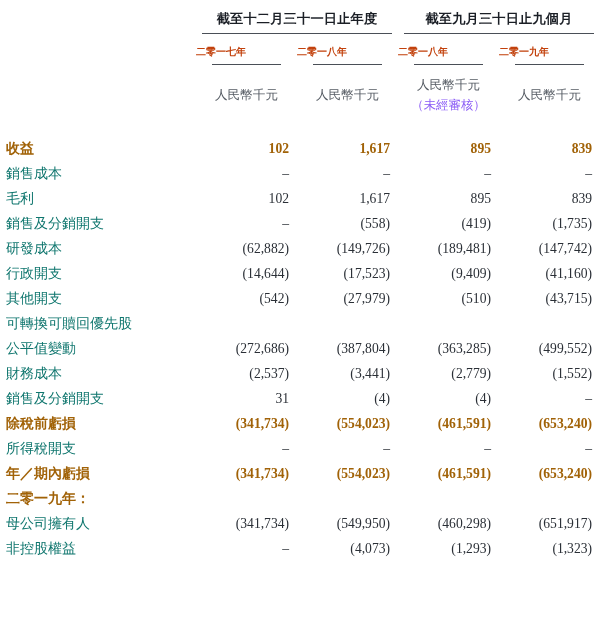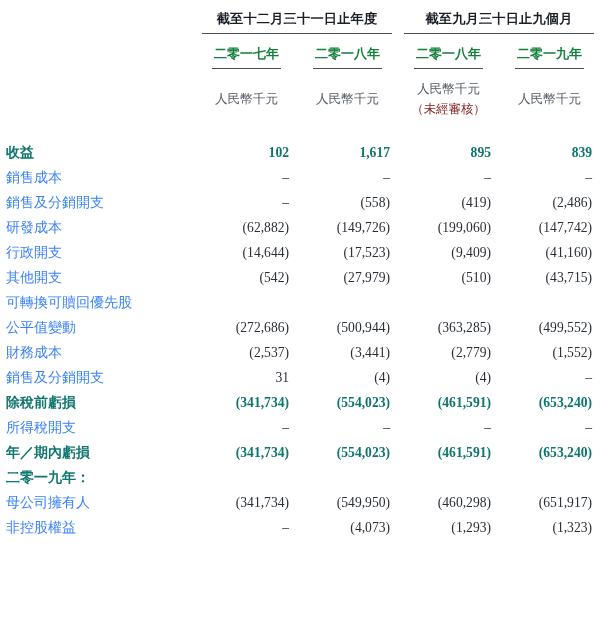--- a/index.html
+++ b/index.html
@@ -45,24 +45,24 @@
     white-space: nowrap;
   }
   .hdr-group-cell .rule {
     display: block;
     height: 1px;
     background: #4a4f57;
     margin: 5px 6px 0 6px;
   }
 
   .hdr-year-cell {
-    text-align: center;
+    text-align: left;
     font-weight: bold;
-    font-size: 13px;
-    color: #15803d;
+    font-size: 10px;
+    color: #c2410c;
     padding: 9px 0 2px 0;
     white-space: nowrap;
   }
   .hdr-year-cell .rule {
     display: block;
     height: 1px;
     background: #4a4f57;
     margin: 5px 16px 0 16px;
   }
 
@@ -70,35 +70,35 @@
     text-align: center;
     font-size: 12.6px;
     color: #555b63;
     padding: 9px 0 0 0;
     white-space: nowrap;
     line-height: 1.55;
   }
   .hdr-unit-cell .sub {
     display: block;
     font-size: 12.4px;
-    color: #7f1d1d;
+    color: #8b5cf6;
   }
   .hdr-spacer td { height: 22px; padding: 0; }
 
   
   td.lbl {
     text-align: left;
     padding: 3.5px 0 3.5px 6px;
     font-size: 14px;
-    color: #3b82f6;
+    color: #0f766e;
     white-space: nowrap;
   }
   td.lbl.indent { }
   tr.bold td.lbl,
-  tr.bold td.num { font-weight: bold; color: #0f766e; }
+  tr.bold td.num { font-weight: bold; color: #a16207; }
 
   td.num {
     text-align: right;
     padding: 3.5px 8px 3.5px 0;
     font-size: 13.6px;
     color: #2a2f36;
     white-space: nowrap;
     font-variant-numeric: lining-nums tabular-nums;
   }
 </style>
@@ -184,31 +184,38 @@
           <td class="num">839</td>
         </tr>
         <tr>
           <td class="lbl">銷售成本</td>
           <td class="num">–</td>
           <td class="num">–</td>
           <td class="num">–</td>
           <td class="num">–</td>
         </tr>
         <tr>
+          <td class="lbl">毛利</td>
+          <td class="num">102</td>
+          <td class="num">1,617</td>
+          <td class="num">895</td>
+          <td class="num">839</td>
+        </tr>
+        <tr>
           <td class="lbl">銷售及分銷開支</td>
           <td class="num">–</td>
           <td class="num">(558)</td>
           <td class="num">(419)</td>
-          <td class="num">(2,486)</td>
+          <td class="num">(1,735)</td>
         </tr>
         <tr>
           <td class="lbl">研發成本</td>
           <td class="num">(62,882)</td>
           <td class="num">(149,726)</td>
-          <td class="num">(199,060)</td>
+          <td class="num">(189,481)</td>
           <td class="num">(147,742)</td>
         </tr>
         <tr>
           <td class="lbl">行政開支</td>
           <td class="num">(14,644)</td>
           <td class="num">(17,523)</td>
           <td class="num">(9,409)</td>
           <td class="num">(41,160)</td>
         </tr>
         <tr>
@@ -221,21 +228,21 @@
         <tr>
           <td class="lbl">可轉換可贖回優先股</td>
           <td class="num"></td>
           <td class="num"></td>
           <td class="num"></td>
           <td class="num"></td>
         </tr>
         <tr>
           <td class="lbl indent">公平值變動</td>
           <td class="num">(272,686)</td>
-          <td class="num">(500,944)</td>
+          <td class="num">(387,804)</td>
           <td class="num">(363,285)</td>
           <td class="num">(499,552)</td>
         </tr>
         <tr>
           <td class="lbl">財務成本</td>
           <td class="num">(2,537)</td>
           <td class="num">(3,441)</td>
           <td class="num">(2,779)</td>
           <td class="num">(1,552)</td>
         </tr>

